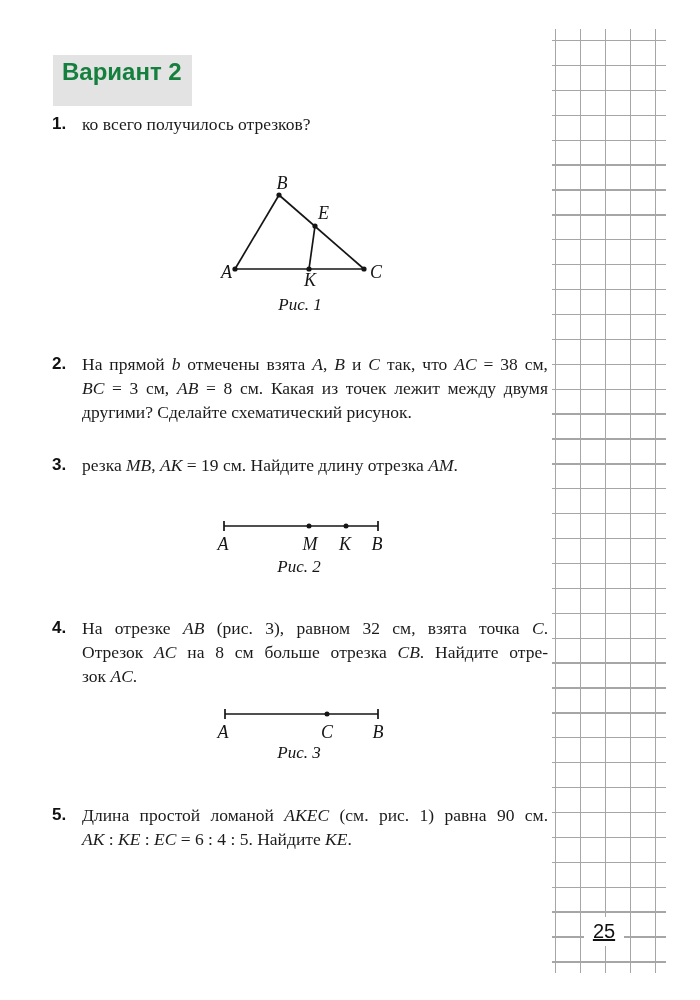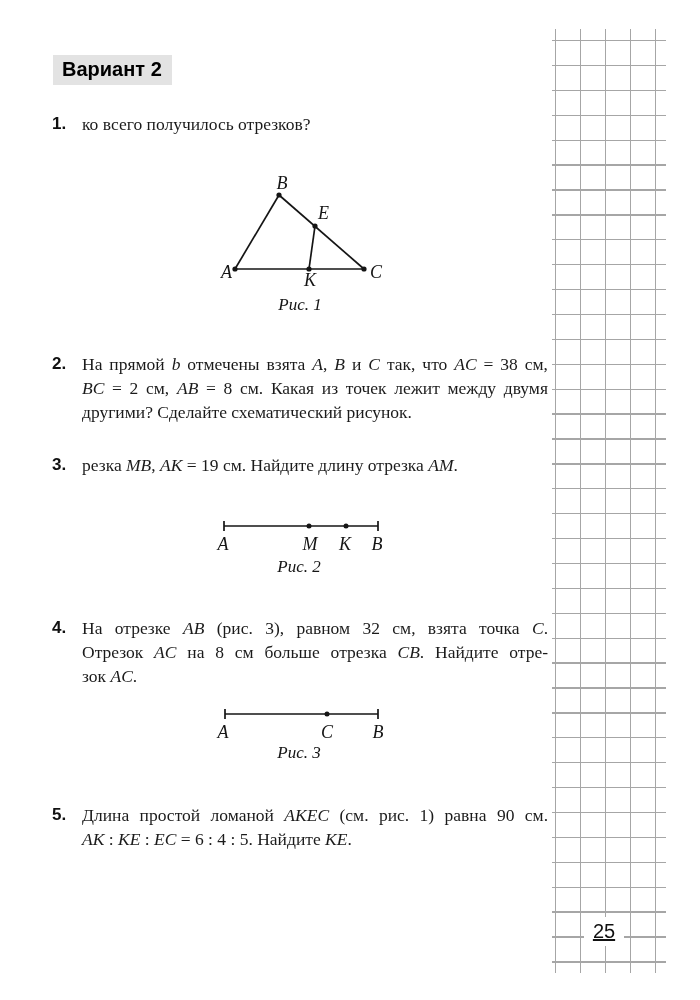--- a/index.html
+++ b/index.html
@@ -21,22 +21,22 @@
     position:absolute;left:552px;top:40px;width:114px;height:923px;
     background-image:repeating-linear-gradient(to bottom,var(--grid) 0 1.3px,transparent 1.3px 24.9px);
   }
   .page-number-box{
     position:absolute;left:584px;top:917px;width:40px;height:29px;background:#fff;
     display:flex;align-items:center;justify-content:center;
     font-family:"Liberation Sans",sans-serif;font-size:20px;color:#111;text-decoration:underline;
   }
   .variant-header{
     position:absolute;left:53px;top:55px;background:var(--header-bg);
-    font-family:"Liberation Sans",sans-serif;font-weight:bold;font-size:20px;
-    padding:3px 10px 4px 9px;color:#000000;white-space:nowrap;
+    font-family:"Liberation Sans",sans-serif;font-weight:bold;font-size:24px;
+    padding:3px 10px 20px 9px;color:#15803d;white-space:nowrap;
   }
   .problem{position:absolute;left:50px;width:498px;}
   .problem-number{
     position:absolute;left:2px;top:0;width:28px;
     font-family:"Liberation Sans",sans-serif;font-weight:bold;
     font-size:17px;line-height:24px;color:#111;
   }
   .problem-text{
     position:absolute;left:32px;top:0;width:466px;
     font-size:17.5px;line-height:24px;color:var(--ink);
@@ -87,21 +87,21 @@
       <text class="fig-label" x="190" y="108" text-anchor="start">C</text>
       <text class="fig-label" x="130" y="116" text-anchor="middle">K</text>
       <text class="fig-caption" x="120" y="140" text-anchor="middle">Рис. 1</text>
     </svg>
   </figure>
 
   <section class="problem" style="top:352px">
     <div class="problem-number">2.</div>
     <div class="problem-text">
         <div class="tline j"><span>На прямой </span><i>b</i><span> отмечены взята </span><i>A</i><span>, </span><i>B</i><span> и </span><i>C</i><span> так, что </span><i>AC</i><span> = 38 см,</span></div>
-        <div class="tline j"><i>BC</i><span> = 2 см, </span><i>AB</i><span> = 8 см. Какая из точек лежит между двумя</span></div>
+        <div class="tline j"><i>BC</i><span> = 3 см, </span><i>AB</i><span> = 8 см. Какая из точек лежит между двумя</span></div>
         <div class="tline"><span>другими? Сделайте схематический рисунок.</span></div>
       </div>
   </section>
 
   <section class="problem" style="top:453px">
     <div class="problem-number">3.</div>
     <div class="problem-text">
         <div class="tline"><span>резка </span><i>MB</i><span>, </span><i>AK</i><span> = 19 см. Найдите длину отрезка </span><i>AM</i><span>.</span></div>
       </div>
   </section>

